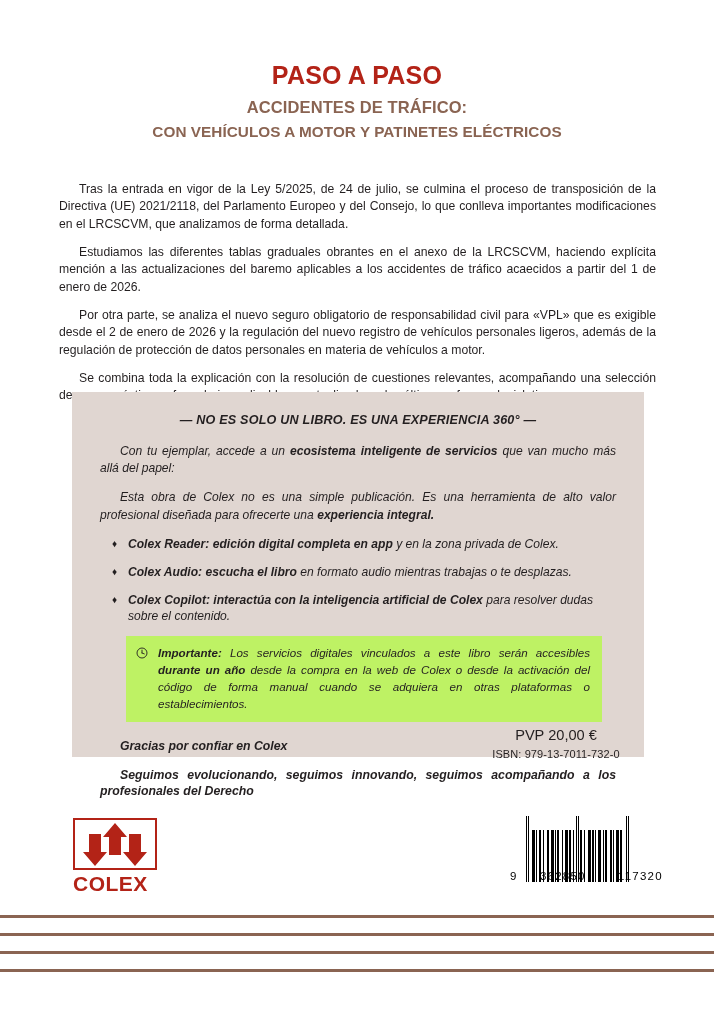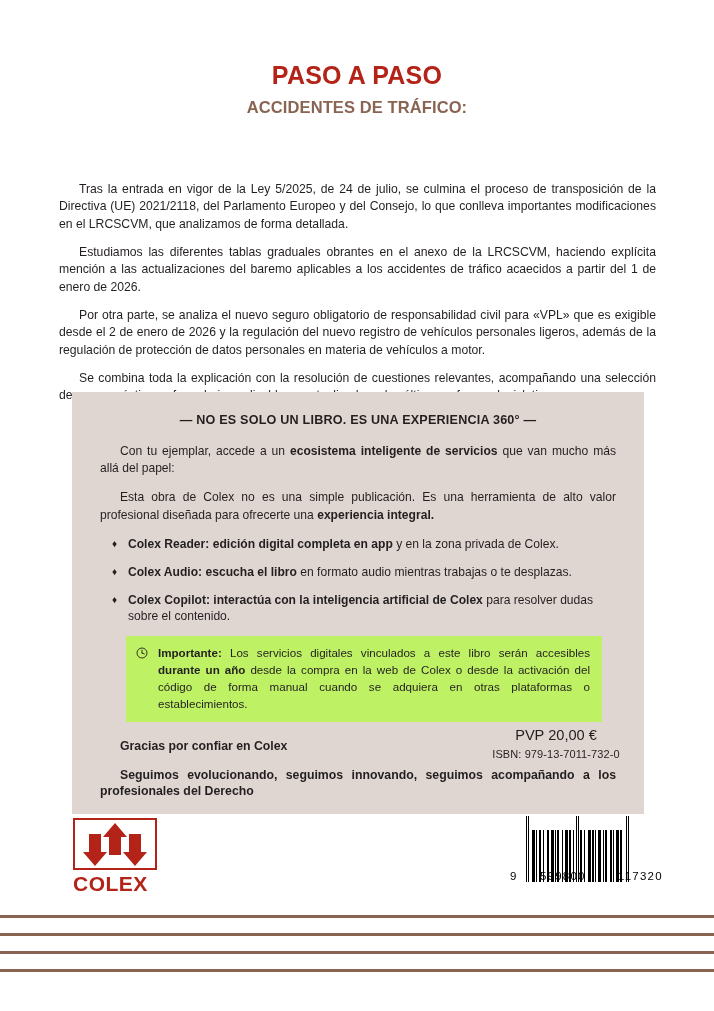--- a/index.html
+++ b/index.html
@@ -71,24 +71,25 @@
     color: #231f20;
   }
   .intro p:last-child { margin-bottom: 0; }
 
   
   .panel {
     position: absolute;
     left: 72px;
     top: 392px;
     width: 572px;
-    height: 422px;
+    height: 365px;
     background: #e0d6d1;
     box-sizing: border-box;
     padding: 16px 28px 0 28px;
+    font-style: italic;
   }
   .panel-heading {
     text-align: center;
     font-size: 12.6px;
     font-weight: bold;
     color: #231f20;
     letter-spacing: 0.2px;
     margin: 5px 0 16px 0;
   }
   .panel p {
@@ -257,20 +258,21 @@
   .rule-4 { top: 969px; }
 </style>
 </head>
 <body>
 
 <div class="page">
 
   <div class="title-block">
     <div class="title-main">PASO A PASO</div>
     <div class="subtitle-1">ACCIDENTES DE TRÁFICO:</div>
+    <div class="subtitle-2">CON VEHÍCULOS A MOTOR Y PATINETES ELÉCTRICOS</div>
   </div>
 
   <div class="intro">
     <p>Tras la entrada en vigor de la Ley 5/2025, de 24 de julio, se culmina el proceso de transposición de la Directiva (UE) 2021/2118, del Parlamento Europeo y del Consejo, lo que conlleva importantes modificaciones en el LRCSCVM, que analizamos de forma detallada.</p>
     <p>Estudiamos las diferentes tablas graduales obrantes en el anexo de la LRCSCVM, haciendo explícita mención a las actualizaciones del baremo aplicables a los accidentes de tráfico acaecidos a partir del 1 de enero de 2026.</p>
     <p>Por otra parte, se analiza el nuevo seguro obligatorio de responsabilidad civil para «VPL» que es exigible desde el 2 de enero de 2026 y la regulación del nuevo registro de vehículos personales ligeros, además de la regulación de protección de datos personales en materia de vehículos a motor.</p>
     <p>Se combina toda la explicación con la resolución de cuestiones relevantes, acompañando una selección de casos prácticos y formularios aplicables y actualizados a las últimas reformas legislativas.</p>
   </div>
 
   <div class="panel">
@@ -374,21 +376,21 @@
       <i style="width:2px;height:52px"></i>
         <i style="width:2px;height:52px;background:#fff"></i>
 
       <i style="width:2px;height:66px;background:#fff"></i>
       <i style="width:1px;height:66px"></i>
         <i style="width:1px;height:66px;background:#fff"></i>
       <i style="width:1px;height:66px"></i>
     </div>
     <div class="barcode-digits">
       <span class="bd-left">9</span>
-      <span class="bd-mid">599800</span>
+      <span class="bd-mid">362850</span>
       <span class="bd-right">117320</span>
     </div>
   </div>
 
   <div class="logo">
     <div class="logo-mark">
       <span class="arrow" style="left:8px;top:14px">
         <svg width="24" height="32" viewBox="0 0 24 32">
           <polygon points="6,0 18,0 18,18 24,18 12,32 0,18 6,18" fill="#b32317"></polygon>
         </svg>

